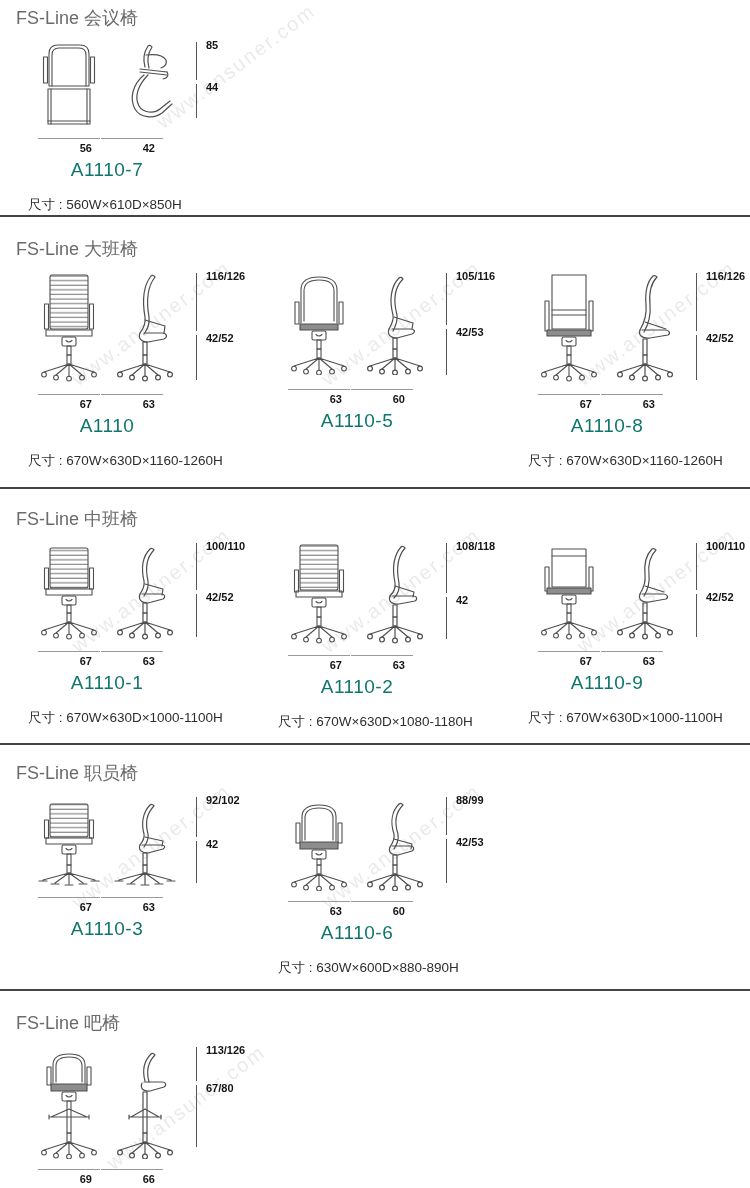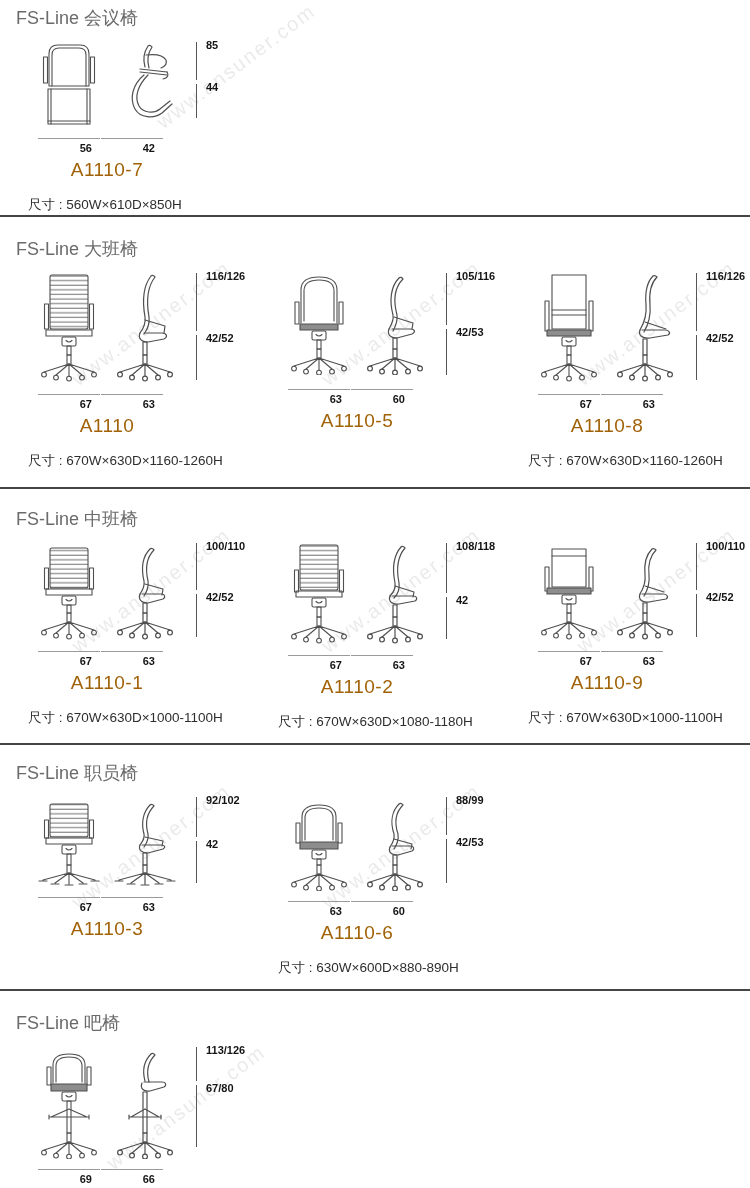--- a/index.html
+++ b/index.html
@@ -12,21 +12,21 @@
   .unit{width:250px;box-sizing:border-box;padding-left:38px;position:relative;}
   .views{display:flex;align-items:flex-start;gap:14px;}
   svg.draw{display:block;}
   .vdim{display:flex;flex-direction:column;margin-left:6px;margin-bottom:4px;}
   .vseg{border-left:1px solid #555;position:relative;width:1px;}
   .vseg + .vseg{margin-top:4px;}
   .vseg span{position:absolute;left:9px;top:-3px;font-size:11px;font-weight:bold;color:#151515;white-space:nowrap;}
   .hdims{display:flex;gap:1px;margin-top:10px;}
   .hdim{width:62px;height:16px;position:relative;border-top:1px solid #9a9a9a;}
   .hdim span{position:absolute;right:8px;top:3px;font-size:11px;font-weight:bold;color:#151515;}
-  .model{width:138px;text-align:center;font-size:19px;color:#a16207;margin-top:4px;letter-spacing:.5px;}
+  .model{width:138px;text-align:center;font-size:19px;color:#0f766e;margin-top:4px;letter-spacing:.5px;}
   .size{font-size:13.5px;color:#2e2e2e;margin-top:15px;margin-left:-10px;white-space:nowrap;}
   .wm{position:absolute;color:rgba(125,125,125,0.16);font-size:20px;letter-spacing:2px;transform:rotate(-37deg);pointer-events:none;white-space:nowrap;}
   .pt6{padding-top:6px;} .pt16{padding-top:16px;} .pt18{padding-top:18px;} .pt20{padding-top:20px;}
   .mb12{margin-bottom:12px;}
 </style>
 </head>
 <body>
 
 <svg width="0" height="0" style="position:absolute" aria-hidden="true">
   <defs>

